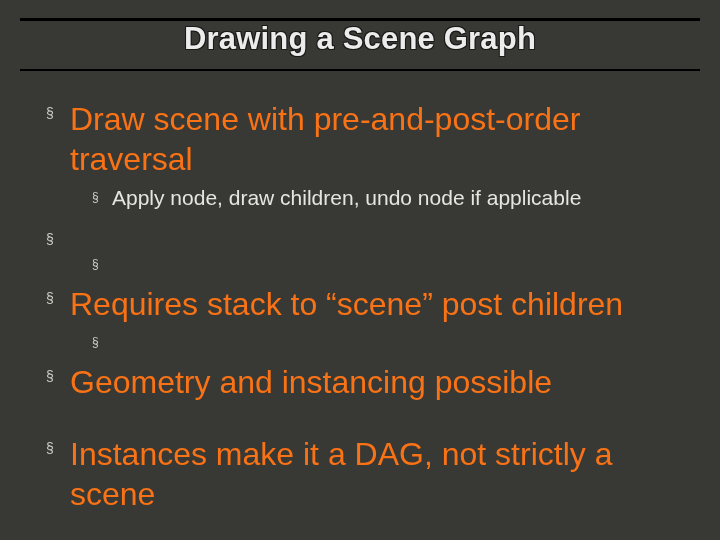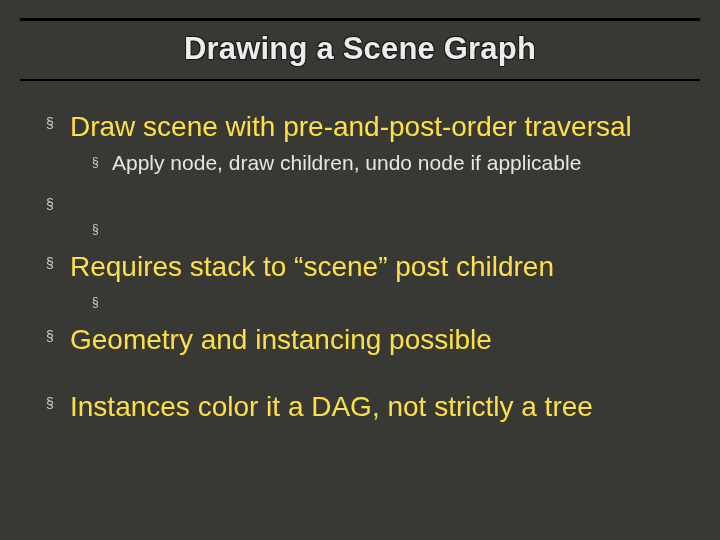--- a/index.html
+++ b/index.html
@@ -12,21 +12,21 @@
     overflow: hidden;
   }
   .slide {
     width: 100%;
     height: 100%;
     padding: 18px 20px 20px 20px;
   }
   .title-block {
     border-top: 3px solid #000;
     border-bottom: 2px solid #000;
-    padding: 10px 0 12px 0;
+    padding: 0 0 12px 0;
     margin-bottom: 28px;
     text-align: center;
   }
   .title {
     font-size: 31px;
     font-weight: bold;
     color: #ececec;
     text-shadow: 1px 1px 0 #1a1a18, -1px -1px 0 #1a1a18, 1px -1px 0 #1a1a18, -1px 1px 0 #1a1a18;
     letter-spacing: 0.2px;
   }
@@ -44,22 +44,22 @@
     width: 10px;
     flex-shrink: 0;
     margin-top: 7px;
     margin-left: 18px;
     margin-right: 14px;
     color: #cfcfc8;
     font-size: 14px;
     line-height: 1;
   }
   .lvl1 .text {
-    font-size: 28px;
-    color: #fde047;
+    font-size: 32px;
+    color: #f97316;
     line-height: 1.25;
   }
   .lvl2 {
     display: flex;
     align-items: flex-start;
     margin-top: 4px;
     margin-bottom: 10px;
   }
   .lvl2 .bullet {
     width: 8px;
@@ -111,17 +111,17 @@
       <span class="bullet">§</span>
     </div>
 
     <div class="lvl1">
       <span class="bullet">§</span>
       <span class="text">Geometry and instancing possible</span>
     </div>
     <div class="gap"></div>
     <div class="lvl1">
       <span class="bullet">§</span>
-      <span class="text">Instances color it a DAG, not strictly a tree</span>
+      <span class="text">Instances make it a DAG, not strictly a scene</span>
     </div>
 
   </div>
 </div>
 
 </body></html>

